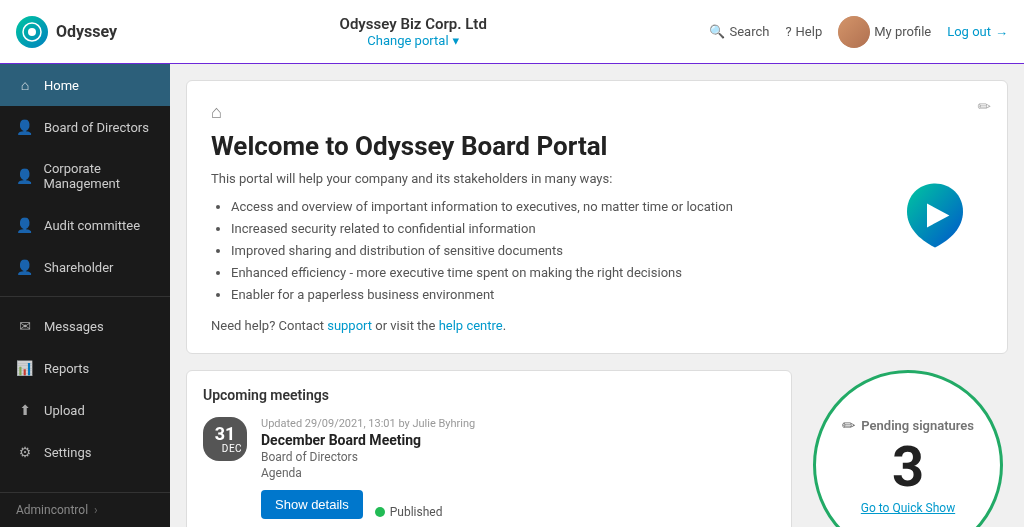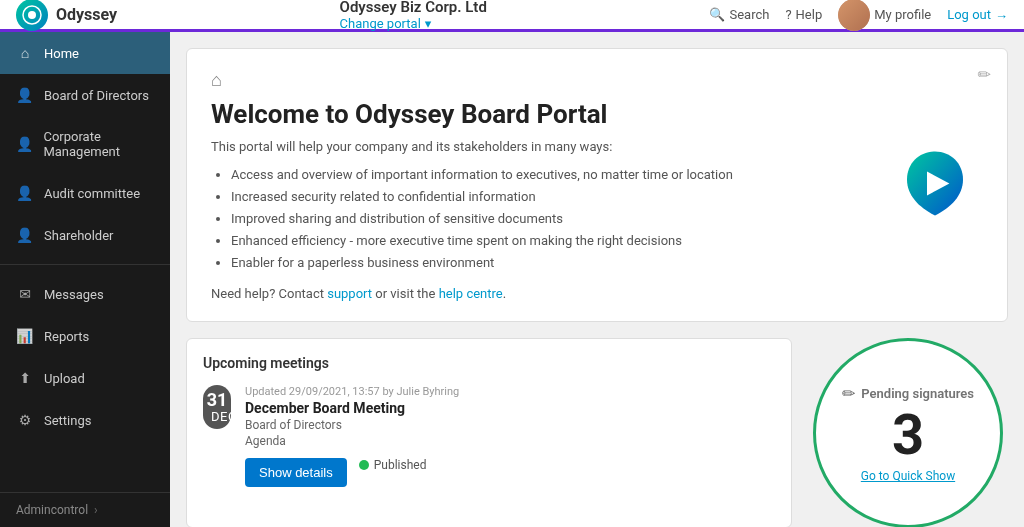--- a/index.html
+++ b/index.html
@@ -1,28 +1,28 @@
 <!DOCTYPE html>
 <html><head>
   <meta charset="utf-8">
   <style>
     * { box-sizing: border-box; margin: 0; padding: 0; }
     body { font-family: -apple-system, BlinkMacSystemFont, 'Segoe UI', Roboto, sans-serif; font-size: 14px; background: #f0f0f0; display: flex; flex-direction: column; height: 527px; overflow: hidden; }
 
     
     .topbar {
       display: flex; align-items: center; justify-content: space-between;
-      background: #fff; border-bottom: 3px solid #6d28d9; height: 32px;
+      background: #fff; border-bottom: 1px solid #6d28d9; height: 64px;
       padding: 0 16px; flex-shrink: 0; z-index: 10;
     }
     .topbar-logo { display: flex; align-items: center; gap: 8px; font-weight: 700; font-size: 16px; color: #333; }
     .logo-icon { width: 32px; height: 32px; background: linear-gradient(135deg, #00c6a0, #0080c0); border-radius: 50%; display: flex; align-items: center; justify-content: center; color: white; font-weight: bold; font-size: 12px; }
     .topbar-center { text-align: center; }
     .topbar-company { font-weight: 600; font-size: 15px; color: #333; }
-    .topbar-change { color: #0099cc; font-size: 13px; cursor: pointer; display: flex; align-items: center; gap: 4px; justify-content: flex-start; }
+    .topbar-change { color: #0099cc; font-size: 13px; cursor: pointer; display: flex; align-items: center; gap: 4px; justify-content: center; }
     .topbar-right { display: flex; align-items: center; gap: 16px; }
     .topbar-action { display: flex; align-items: center; gap: 4px; color: #555; cursor: pointer; font-size: 13px; }
     .avatar { width: 32px; height: 32px; border-radius: 50%; background: #c9a08a; overflow: hidden; display: flex; align-items: center; justify-content: center; }
     .avatar-img { width: 100%; height: 100%; background: linear-gradient(135deg, #d4956a, #b07050); border-radius: 50%; }
     .logout-btn { color: #0099cc; cursor: pointer; font-size: 13px; display: flex; align-items: center; gap: 4px; }
 
     
     .main-layout { display: flex; flex: 1; overflow: hidden; }
 
     
@@ -50,29 +50,29 @@
     .welcome-logo { position: absolute; right: 32px; top: 50%; transform: translateY(-50%); }
     .odyssey-logo-shape { width: 80px; height: 80px; }
 
     
     .bottom-row { display: flex; gap: 16px; }
 
     
     .meetings-card { flex: 1; background: #fff; border: 1px solid #ddd; border-radius: 6px; padding: 16px; }
     .card-title { font-weight: 600; color: #333; font-size: 14px; margin-bottom: 14px; }
     .meeting-item { display: flex; gap: 14px; align-items: flex-start; }
-    .meeting-date-badge { width: 28px; height: 44px; background: #555; border-radius: 16px; display: flex; flex-direction: column; align-items: center; justify-content: center; color: white; flex-shrink: 0; }
+    .meeting-date-badge { width: 44px; height: 44px; background: #555; border-radius: 16px; display: flex; flex-direction: column; align-items: center; justify-content: center; color: white; flex-shrink: 0; }
     .date-num { font-size: 18px; font-weight: 700; line-height: 1; }
-    .date-month { font-size: 13px; text-transform: uppercase; letter-spacing: 0.5px; margin-left: 14px; }
+    .date-month { font-size: 10px; text-transform: uppercase; letter-spacing: 0.5px; margin-left: 14px; }
     .meeting-info { flex: 1; }
     .meeting-updated { font-size: 11px; color: #999; }
     .meeting-name { font-weight: 700; color: #222; font-size: 14px; margin: 2px 0; }
     .meeting-org { font-size: 12px; color: #666; margin-bottom: 2px; }
     .meeting-time { font-size: 12px; color: #666; margin-bottom: 10px; }
-    .meeting-actions { display: flex; align-items: flex-start; gap: 12px; margin-top: 10px; }
+    .meeting-actions { display: flex; align-items: flex-end; gap: 12px; margin-top: 10px; }
     .agenda-label { font-size: 12px; color: #666; display: block; }
     .show-details-btn { background: #0077cc; color: white; border: none; border-radius: 4px; padding: 7px 14px; font-size: 13px; cursor: pointer; font-weight: 500; }
     .published-badge { display: flex; align-items: center; gap: 5px; font-size: 12px; color: #555; }
     .published-dot { width: 10px; height: 10px; background: #22bb55; border-radius: 50%; }
     .sig-card-wrap { width: 200px; flex-shrink: 0; display: flex; align-items: center; justify-content: center; }
     .sig-circle { width: 190px; height: 190px; border: 3px solid #22aa66; border-radius: 50%; display: flex; flex-direction: column; align-items: center; justify-content: center; background: #fff; }
     .sig-header { display: flex; align-items: center; gap: 6px; margin-bottom: 4px; }
     .sig-icon { color: #666; font-size: 16px; }
     .sig-title { font-weight: 600; color: #737373; font-size: 13px; }
     .sig-count { font-size: 56px; font-weight: 700; color: #222; line-height: 1; }
@@ -211,21 +211,21 @@
     <div class="bottom-row">
 
       <div class="meetings-card">
         <div class="card-title">Upcoming meetings</div>
         <div class="meeting-item">
           <div class="meeting-date-badge">
             <span class="date-num">31</span>
             <span class="date-month">DEC</span>
           </div>
           <div class="meeting-info">
-            <div class="meeting-updated">Updated 29/09/2021, 13:57 by Julie Byhring</div>
+            <div class="meeting-updated">Updated 29/09/2021, 13:01 by Julie Byhring</div>
             <div class="meeting-name">December Board Meeting</div>
             <div class="meeting-org">Board of Directors</div>
             <span class="agenda-label">Agenda</span>
             <div class="meeting-actions">
               <button class="show-details-btn">Show details</button>
               <div class="published-badge">
                 <span class="published-dot"></span>
                 <span>Published</span>
               </div>
             </div>

